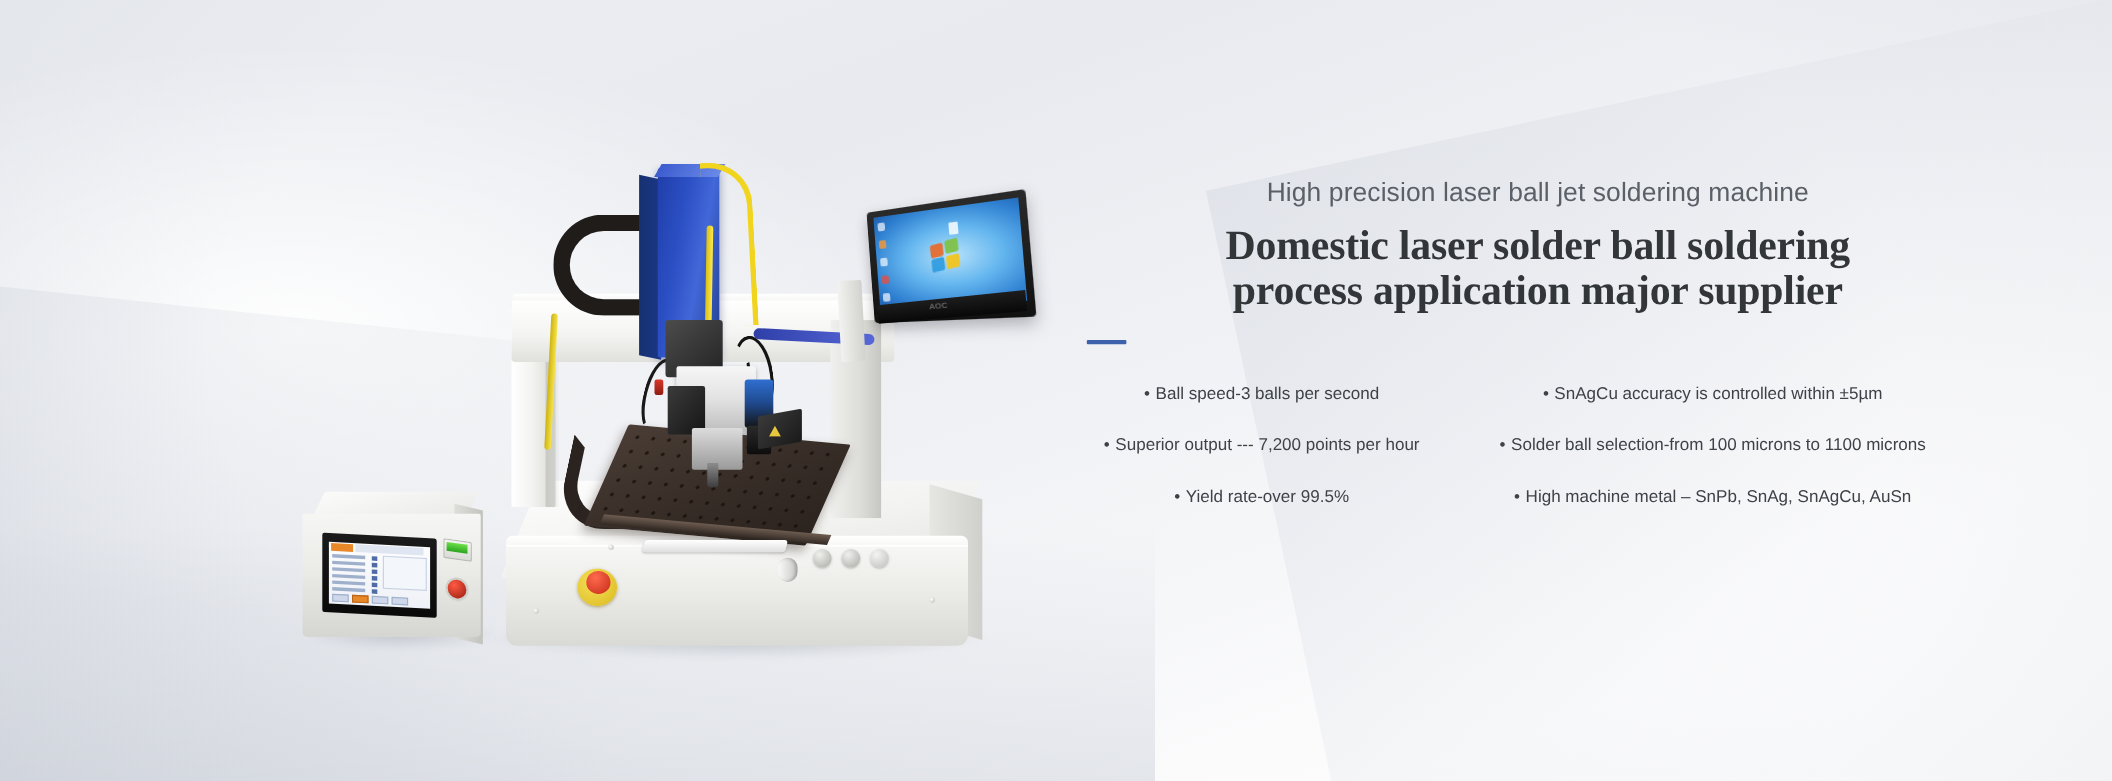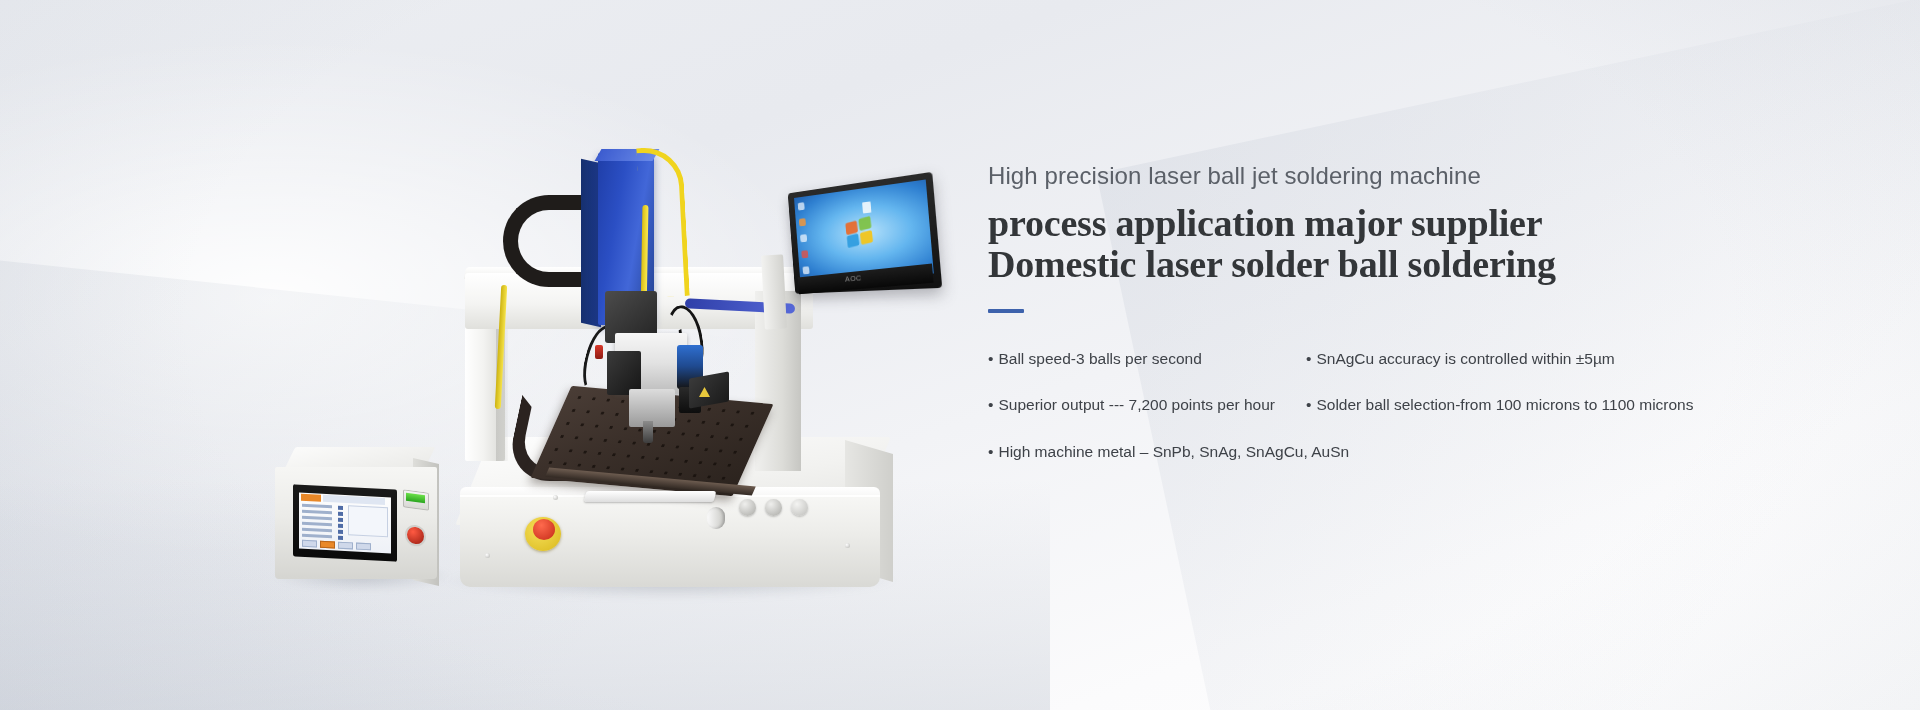--- a/index.html
+++ b/index.html
@@ -417,20 +417,21 @@
     left: -10px; top: 476px; width: 175px; height: 20px;
     background: radial-gradient(ellipse at 50% 25%, rgba(120,128,140,0.32), rgba(255,255,255,0) 72%);
     filter: blur(3px);
   }
 
   
   .content {
     position: absolute;
     left: 988px; top: 160px;
     width: 820px;
+    text-align: center;
   }
   .eyebrow {
     font-size: 24px;
     font-weight: 400;
     color: #5b6068;
     letter-spacing: 0.1px;
     line-height: 1.3;
   }
   .headline {
     margin-top: 12px;
@@ -584,40 +585,43 @@
     </div>
     <div class="ph ctl-meter"></div>
     <div class="ph ctl-meter-scr"></div>
     <div class="ph ctl-red-btn"></div>
   </div>
 
   <div class="content">
     <div class="eyebrow">High precision laser ball jet soldering machine</div>
 
     <div class="headline">
+      <div>Domestic laser solder ball soldering</div>
       <div>process application major supplier</div>
-      <div>Domestic laser solder ball soldering</div>
     </div>
 
     <div class="divider"></div>
 
     <div class="specs">
       <div class="spec">
         <span class="dot">•</span><span>Ball speed-3 balls per second</span>
       </div>
       <div class="spec">
         <span class="dot">•</span><span>SnAgCu accuracy is controlled within ±5µm</span>
       </div>
 
       <div class="spec">
         <span class="dot">•</span><span>Superior output --- 7,200 points per hour</span>
       </div>
       <div class="spec">
         <span class="dot">•</span><span>Solder ball selection-from 100 microns to 1100 microns</span>
       </div>
 
       <div class="spec">
+        <span class="dot">•</span><span>Yield rate-over 99.5%</span>
+      </div>
+      <div class="spec">
         <span class="dot">•</span><span>High machine metal – SnPb, SnAg, SnAgCu, AuSn</span>
       </div>
     </div>
   </div>
 
 </div>
 
 </body></html>

